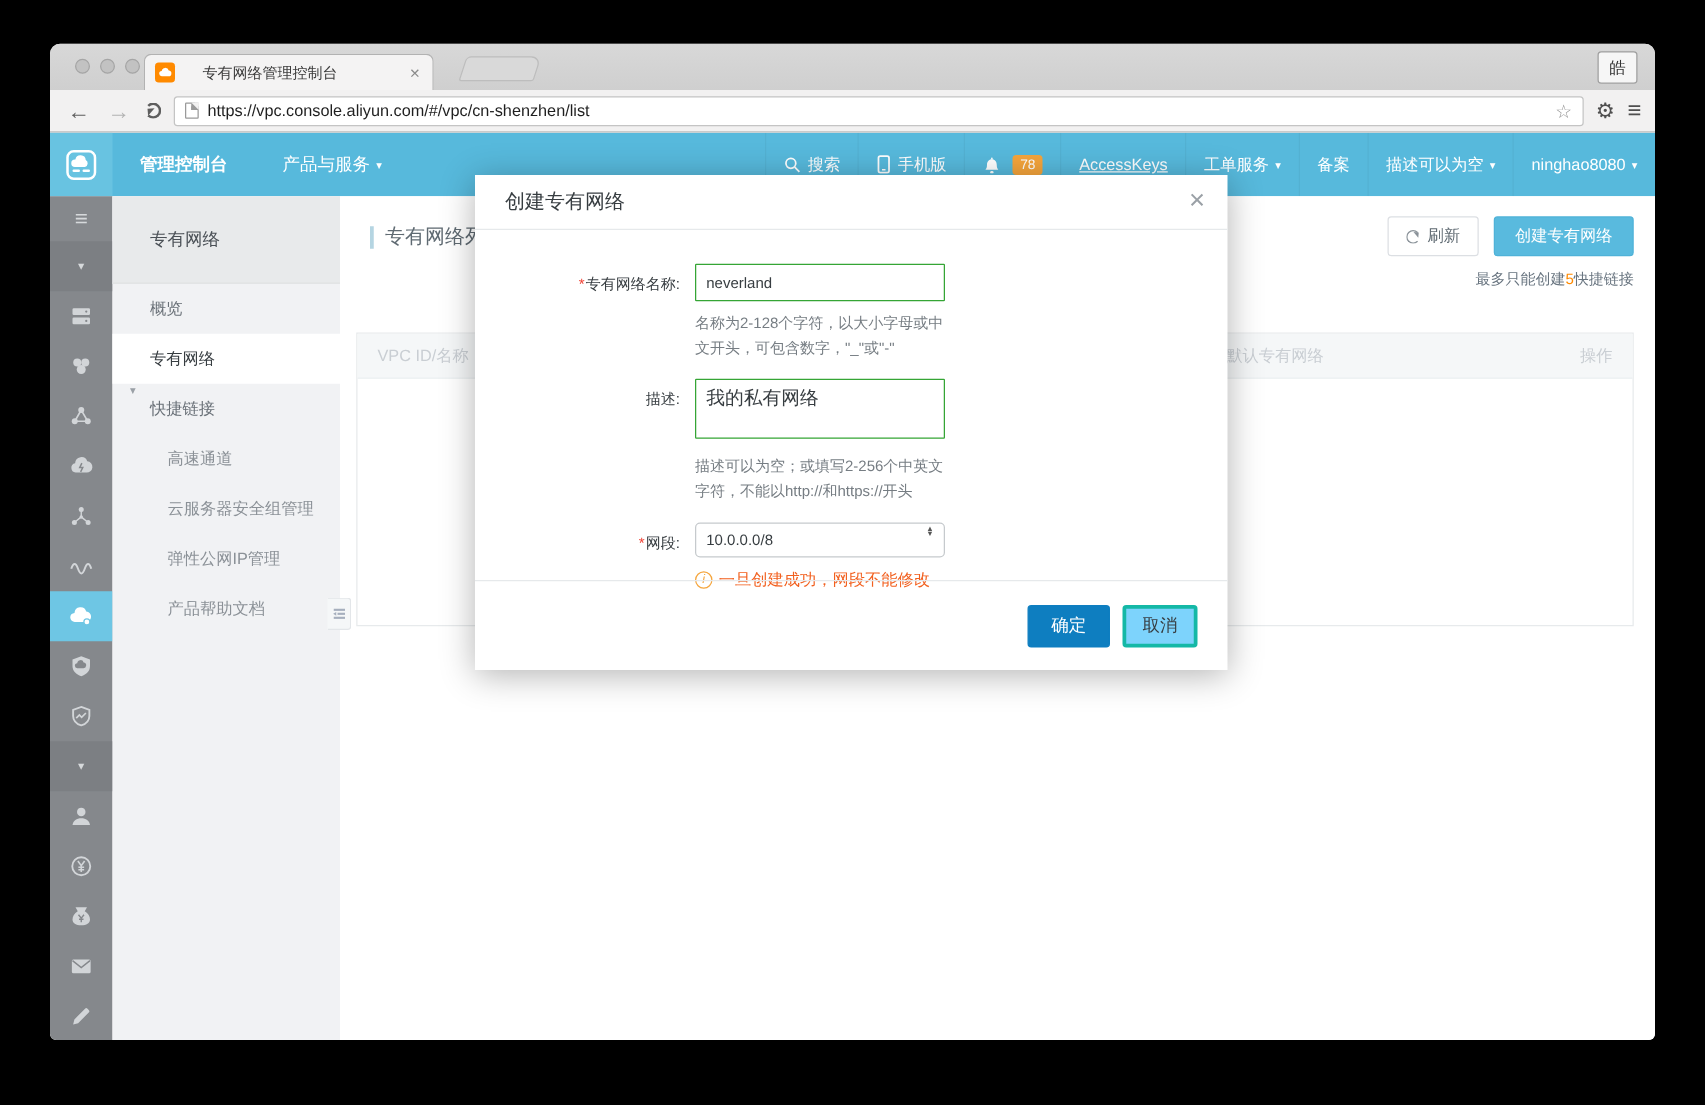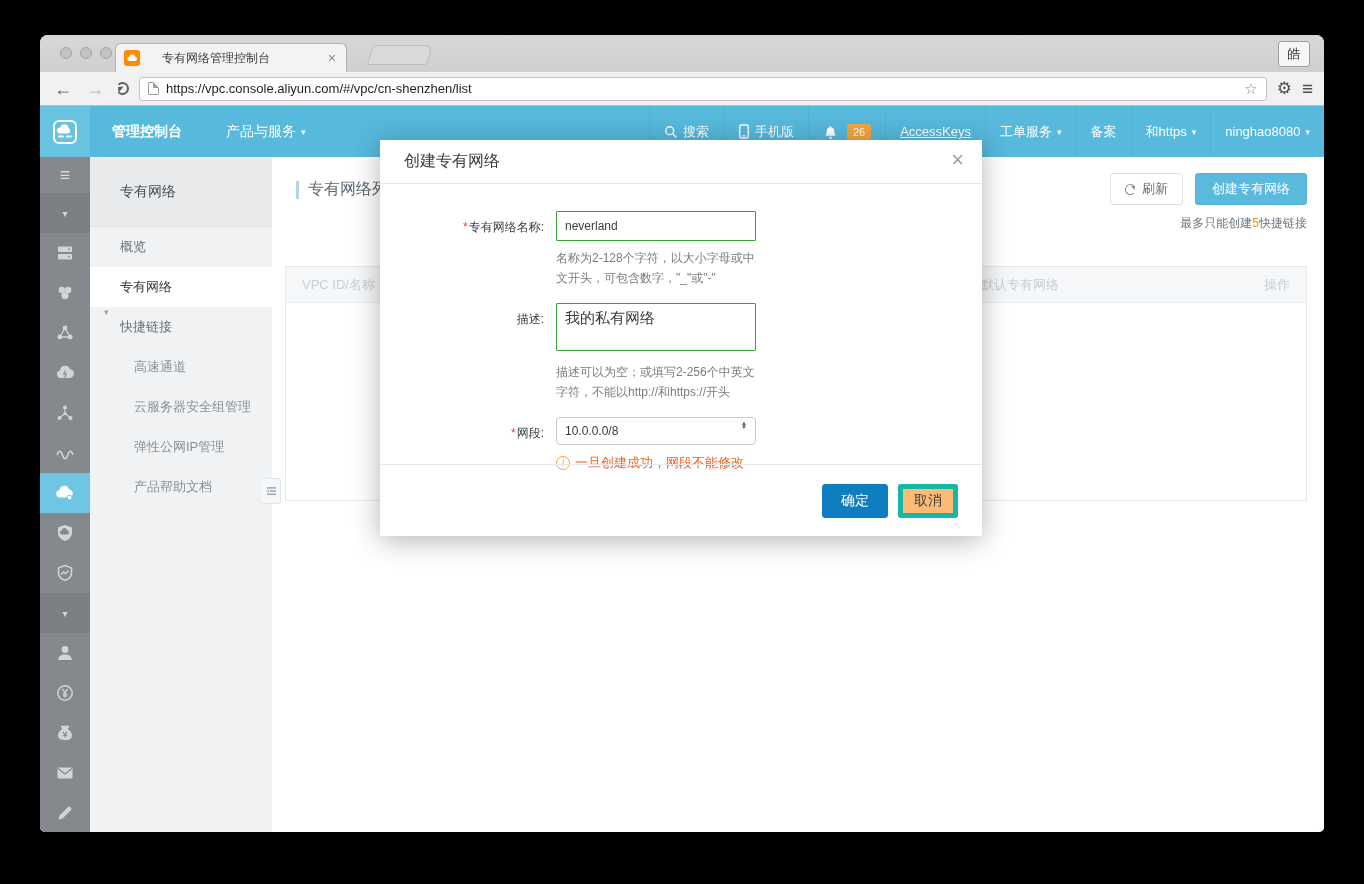--- a/index.html
+++ b/index.html
@@ -114,21 +114,21 @@
   .help { width:206px; font-size:12px; color:#767d83; line-height:1.7; margin:7px 0 14px; }
   .select-box { width:200px; height:28px; border:1px solid #c6cacd; border-radius:4px; display:flex; align-items:center;
     padding:0 8px; font-size:12px; color:#373d41; position:relative; }
   .stepper { position:absolute; right:8px; top:3px; display:flex; flex-direction:column; line-height:0.7; color:#555; font-size:6px; }
   .warn { display:flex; align-items:center; gap:5px; margin-top:9px; font-size:13px; color:#f2601f; }
   .warn-ico { width:14px; height:14px; border:1px solid #f5a53c; border-radius:50%; color:#f5a53c; font-size:10px;
     display:flex; align-items:center; justify-content:center; font-style:italic; flex:none; }
   .modal-footer { position:absolute; left:0; right:0; bottom:0; height:72px; border-top:1px solid #e6e9eb;
     display:flex; align-items:center; justify-content:flex-end; padding-right:24px; gap:10px; }
   .btn-ok { width:66px; height:34px; background:#0e7ec0; border:1px solid #0e7ec0; border-radius:3px; color:#fff; font-size:14px; }
-  .btn-cancel { width:60px; height:34px; background:#fdba74; border:5px solid #14b8a6; border-radius:3px; color:#373d41; font-size:14px; }
+  .btn-cancel { width:60px; height:34px; background:#7dd3fc; border:3px solid #14b8a6; border-radius:3px; color:#373d41; font-size:14px; }
 </style>
 </head>
 <body>
 
 <div class="window">
 
   <div class="tabstrip">
     <div class="traffic">
       <span></span>
       <span></span>
@@ -196,30 +196,30 @@
         <span>手机版</span>
       </span>
       <span class="nav-item">
         <span class="nav-ico">
           <svg width="15" height="16" viewBox="0 0 16 17">
               <path fill="#fff" d="M2.5 12.5h11c-.9-1.2-1.3-2-1.3-3.8 0-3.2-1.6-5.2-4.2-5.2S3.8 5.5 3.8 8.7c0 1.8-.4 2.6-1.3 3.8z"></path>
               <rect x="6.6" y="13.6" width="2.8" height="2" rx="1" fill="#fff"></rect>
               <rect x="7.3" y="2" width="1.4" height="2" rx="0.7" fill="#fff"></rect>
             </svg>
         </span>
-        <span class="badge">26</span>
+        <span class="badge">78</span>
       </span>
       <span class="nav-item underline">AccessKeys</span>
       <span class="nav-item">
         <span>工单服务</span>
         <span class="caret">▾</span>
       </span>
       <span class="nav-item">备案</span>
       <span class="nav-item">
-        <span>和https</span>
+        <span>描述可以为空</span>
         <span class="caret">▾</span>
       </span>
       <span class="nav-item">
         <span>ninghao8080</span>
         <span class="caret">▾</span>
       </span>
     </div>
   </div>
 
   <div class="content">

